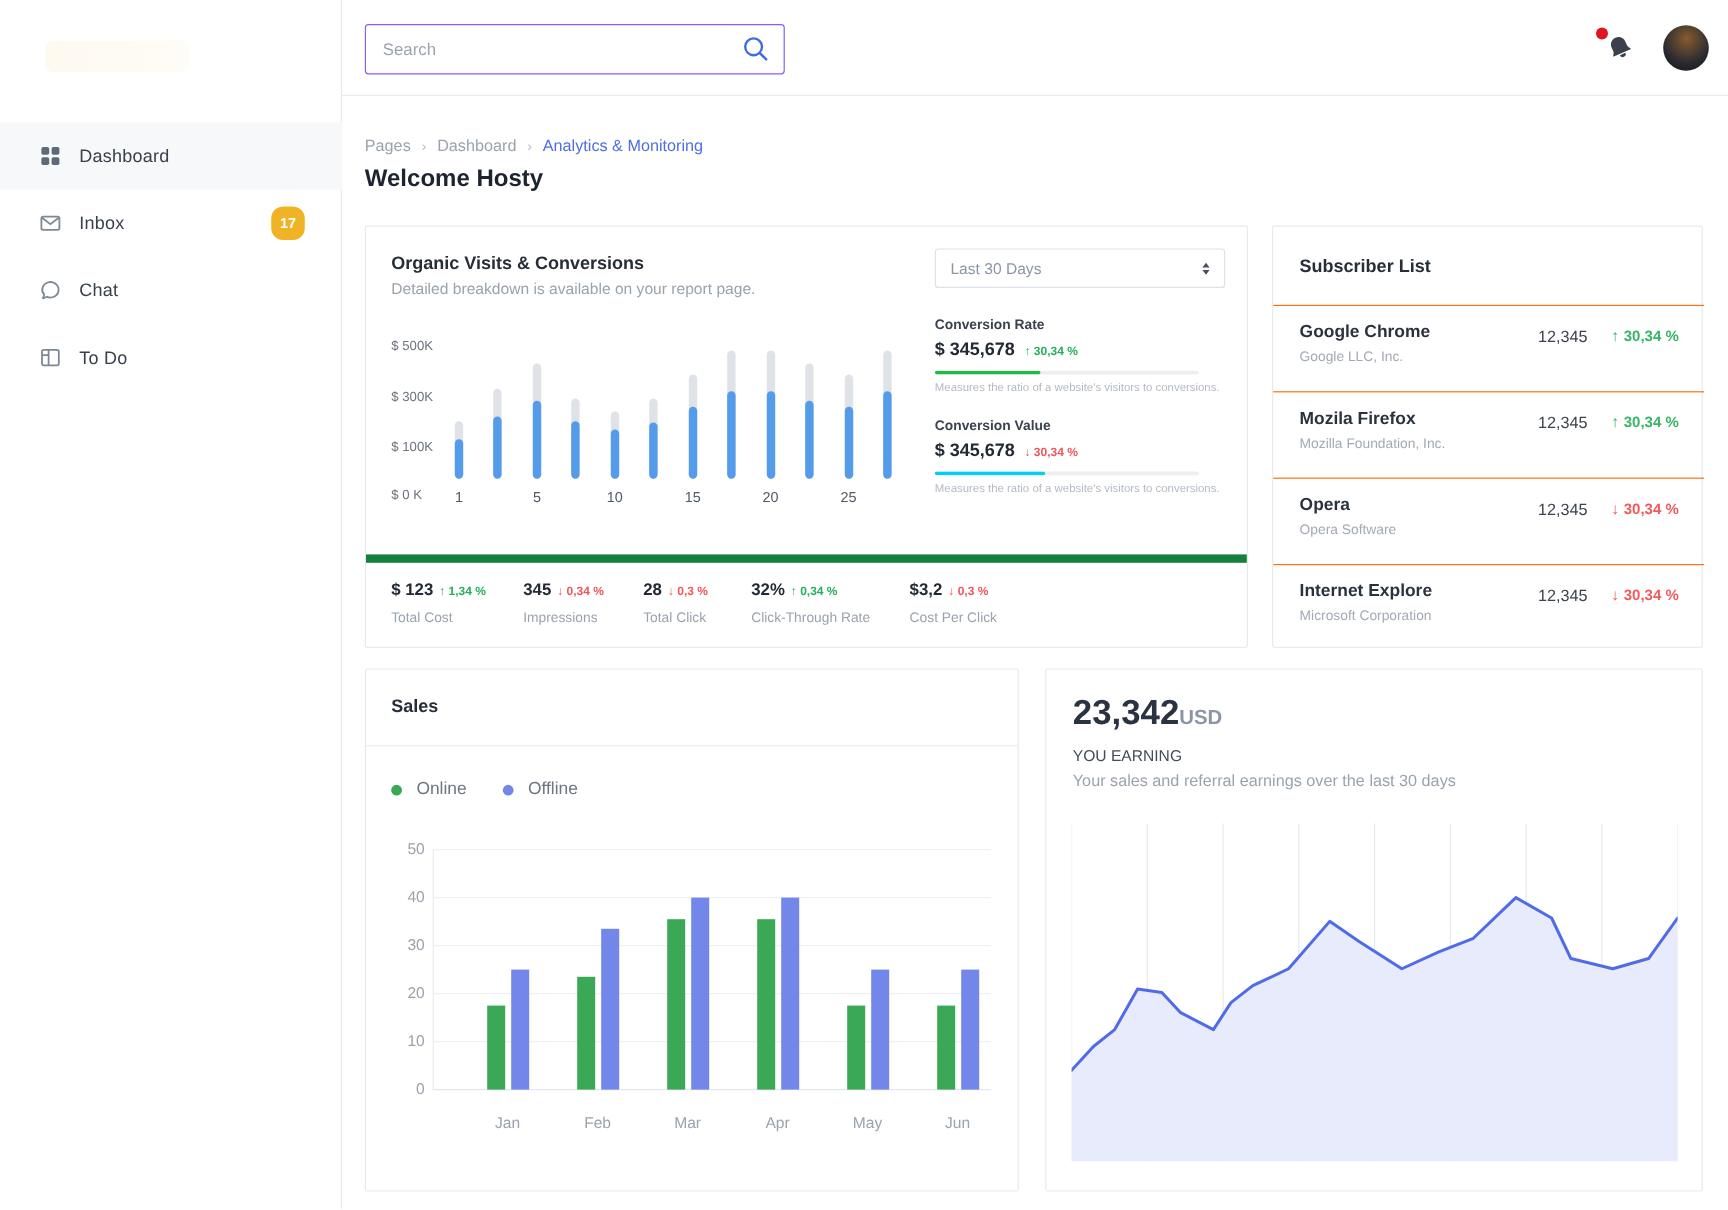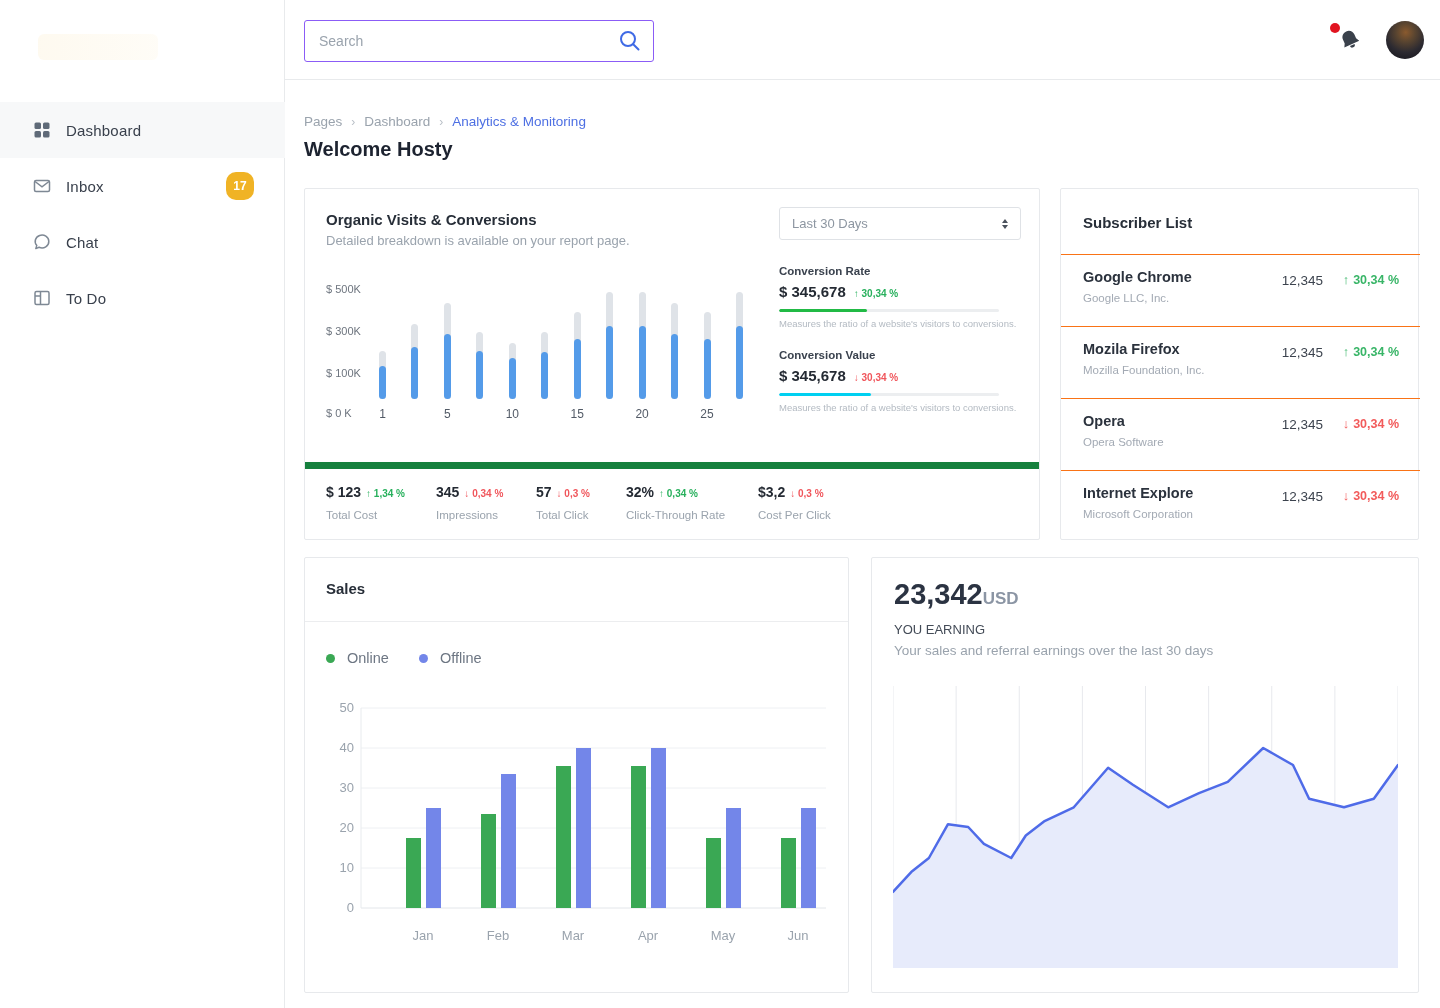--- a/index.html
+++ b/index.html
@@ -281,21 +281,21 @@
     <div class="stats-row">
       <div class="stat" style="left:21px;">
         <div><span class="stat-value">$ 123</span><span class="stat-change" style="color: rgb(39, 176, 92);"><span>↑</span> <span>1,34 %</span></span></div>
         <div class="stat-label">Total Cost</div>
       </div>
       <div class="stat" style="left:131px;">
         <div><span class="stat-value">345</span><span class="stat-change" style="color: rgb(240, 86, 92);"><span>↓</span> <span>0,34 %</span></span></div>
         <div class="stat-label">Impressions</div>
       </div>
       <div class="stat" style="left:231px;">
-        <div><span class="stat-value">57</span><span class="stat-change" style="color: rgb(240, 86, 92);"><span>↓</span> <span>0,3 %</span></span></div>
+        <div><span class="stat-value">28</span><span class="stat-change" style="color: rgb(240, 86, 92);"><span>↓</span> <span>0,3 %</span></span></div>
         <div class="stat-label">Total Click</div>
       </div>
       <div class="stat" style="left:321px;">
         <div><span class="stat-value">32%</span><span class="stat-change" style="color: rgb(39, 176, 92);"><span>↑</span> <span>0,34 %</span></span></div>
         <div class="stat-label">Click-Through Rate</div>
       </div>
       <div class="stat" style="left:453px;">
         <div><span class="stat-value">$3,2</span><span class="stat-change" style="color: rgb(240, 86, 92); margin-top: 28px;"><span>↓</span> <span>0,3 %</span></span></div>
         <div class="stat-label">Cost Per Click</div>
       </div>

